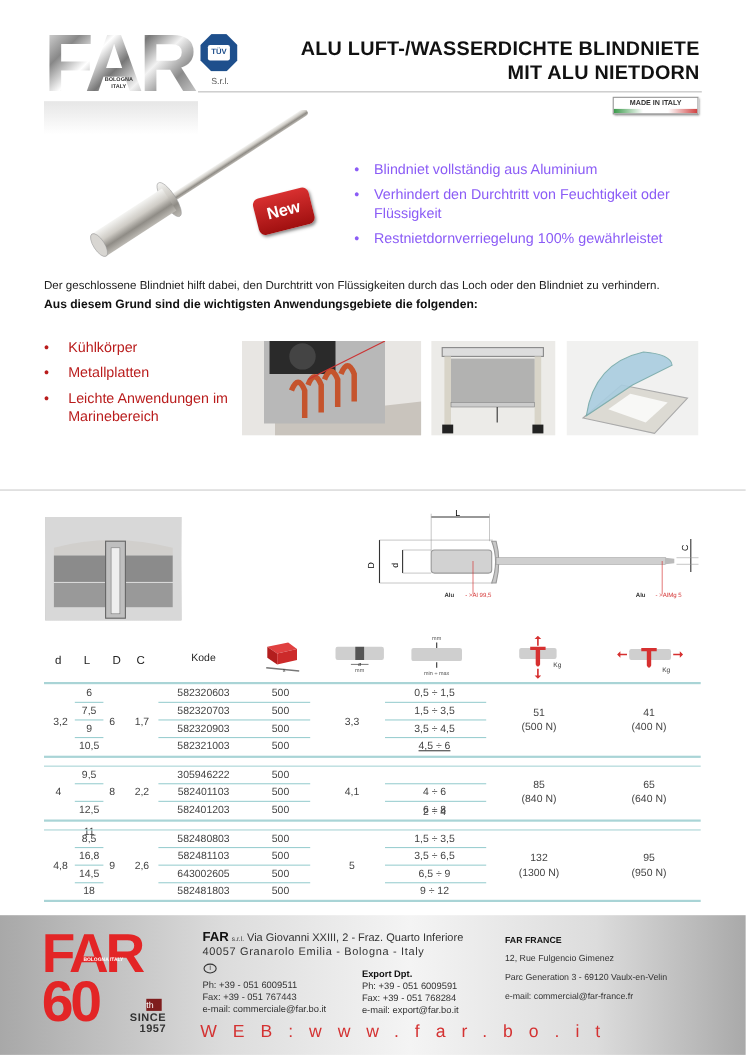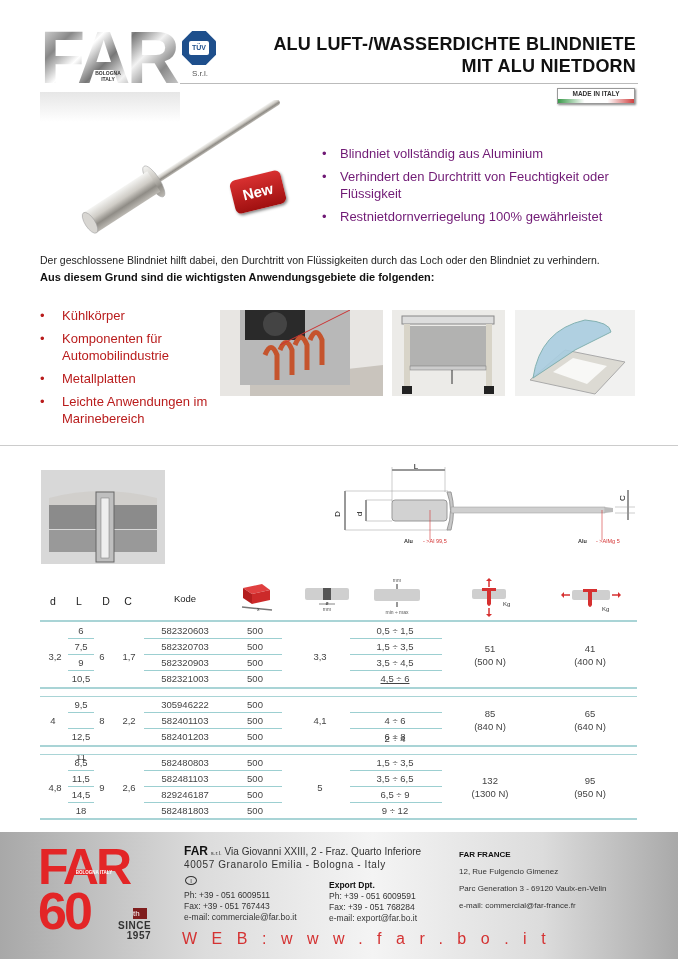--- a/index.html
+++ b/index.html
@@ -17,21 +17,21 @@
   .srl { left:192px; top:69px; font-size:8px; color:#555; }
   .title { right:42px; top:33px; text-align:right; font-weight:bold; font-size:18px; line-height:22px; color:#111; letter-spacing:0.2px; }
   .title-rule { left:180px; right:40px; top:83px; height:1px; background:#bbb; }
   .made-italy { left:557px; top:88px; width:78px; height:16px; border:1px solid #999; font-size:6.5px; font-weight:bold; color:#333; text-align:center; line-height:10px;
     background:linear-gradient(90deg,#3a9a4a 0%,#fff 35%,#fff 65%,#d04040 100%); background-size:100% 4px; background-repeat:no-repeat; background-position:bottom; box-shadow:1px 1px 2px #888; }
 
   
   .rivet-img { left:55px; top:100px; width:240px; height:140px; }
   .new-badge { left:232px; top:175px; width:52px; height:34px; background:linear-gradient(#d83030,#a01010); color:#fff; font-weight:bold; font-size:15px; line-height:34px; text-align:center; border-radius:6px; transform:rotate(-14deg); box-shadow:1px 2px 3px #888; }
 
-  .features { left:322px; top:145px; width:320px; font-size:13px; line-height:17px; color:#701a75; }
+  .features { left:322px; top:145px; width:320px; font-size:13px; line-height:17px; color:#8b5cf6; }
   .features li { list-style:none; position:relative; padding-left:18px; margin-bottom:6px; }
   .features li::before { content:"•"; position:absolute; left:0; top:0; }
 
   .intro { left:40px; top:254px; width:620px; font-size:10.5px; color:#222; line-height:13px; }
   .intro-bold { left:40px; top:271px; font-size:11px; font-weight:bold; color:#111; }
 
   .apps { left:40px; top:307px; width:180px; font-size:13px; line-height:17px; color:#b91c1c; }
   .apps li { list-style:none; position:relative; padding-left:22px; margin-bottom:6px; }
   .apps li::before { content:"•"; position:absolute; left:0; top:0; }
 
@@ -94,21 +94,20 @@
   <li>Blindniet vollständig aus Aluminium</li>
   <li>Verhindert den Durchtritt von Feuchtigkeit oder Flüssigkeit</li>
   <li>Restnietdornverriegelung 100% gewährleistet</li>
 </ul>
 
 <div class="abs intro">Der geschlossene Blindniet hilft dabei, den Durchtritt von Flüssigkeiten durch das Loch oder den Blindniet zu verhindern.</div>
 <div class="abs intro-bold">Aus diesem Grund sind die wichtigsten Anwendungsgebiete die folgenden:</div>
 
 <ul class="abs apps">
   <li>Kühlkörper</li>
-  <li>Komponenten für Automobilindustrie</li>
   <li>Metallplatten</li>
   <li>Leichte Anwendungen im Marinebereich</li>
 </ul>
 
 <svg class="abs photo" style="left:220px;width:163px;" viewBox="0 0 163 86">
   <rect width="163" height="86" fill="#e8e6e3"></rect>
   <polygon points="30,70 163,55 163,86 30,86" fill="#c9c4bd"></polygon>
   <rect x="20" y="0" width="110" height="75" fill="#b8b8b8"></rect>
   <rect x="25" y="0" width="60" height="30" fill="#2a2a2a"></rect>
   <circle cx="55" cy="14" r="12" fill="#444"></circle>
@@ -321,28 +320,28 @@
   <div class="cell" style="left:560px;top:775px;width:60px;">95</div>
   <div class="cell" style="left:560px;top:788px;width:60px;">(950 N)</div>
 
   <div>
     <div class="cell" style="left:66px;top:757px;width:30px;">8,5</div>
     <div class="cell" style="left:145px;top:757px;width:80px;">582480803</div>
     <div class="cell" style="left:235px;top:757px;width:40px;">500</div>
     <div class="cell" style="left:360px;top:757px;width:70px;">1,5 ÷ 3,5</div>
   </div>
   <div>
-    <div class="cell" style="left:66px;top:773px;width:30px;">11,5</div>
+    <div class="cell" style="left:66px;top:773px;width:30px;">16,8</div>
     <div class="cell" style="left:145px;top:773px;width:80px;">582481103</div>
     <div class="cell" style="left:235px;top:773px;width:40px;">500</div>
     <div class="cell" style="left:360px;top:773px;width:70px;">3,5 ÷ 6,5</div>
   </div>
   <div>
     <div class="cell" style="left:66px;top:789px;width:30px;">14,5</div>
-    <div class="cell" style="left:145px;top:789px;width:80px;">829246187</div>
+    <div class="cell" style="left:145px;top:789px;width:80px;">643002605</div>
     <div class="cell" style="left:235px;top:789px;width:40px;">500</div>
     <div class="cell" style="left:360px;top:789px;width:70px;">6,5 ÷ 9</div>
   </div>
   <div>
     <div class="cell" style="left:66px;top:805px;width:30px;">18</div>
     <div class="cell" style="left:145px;top:805px;width:80px;">582481803</div>
     <div class="cell" style="left:235px;top:805px;width:40px;">500</div>
     <div class="cell" style="left:360px;top:805px;width:70px;">9 ÷ 12</div>
   </div>
   <div class="sep" style="left:68px;top:770px;width:26px;"></div>

